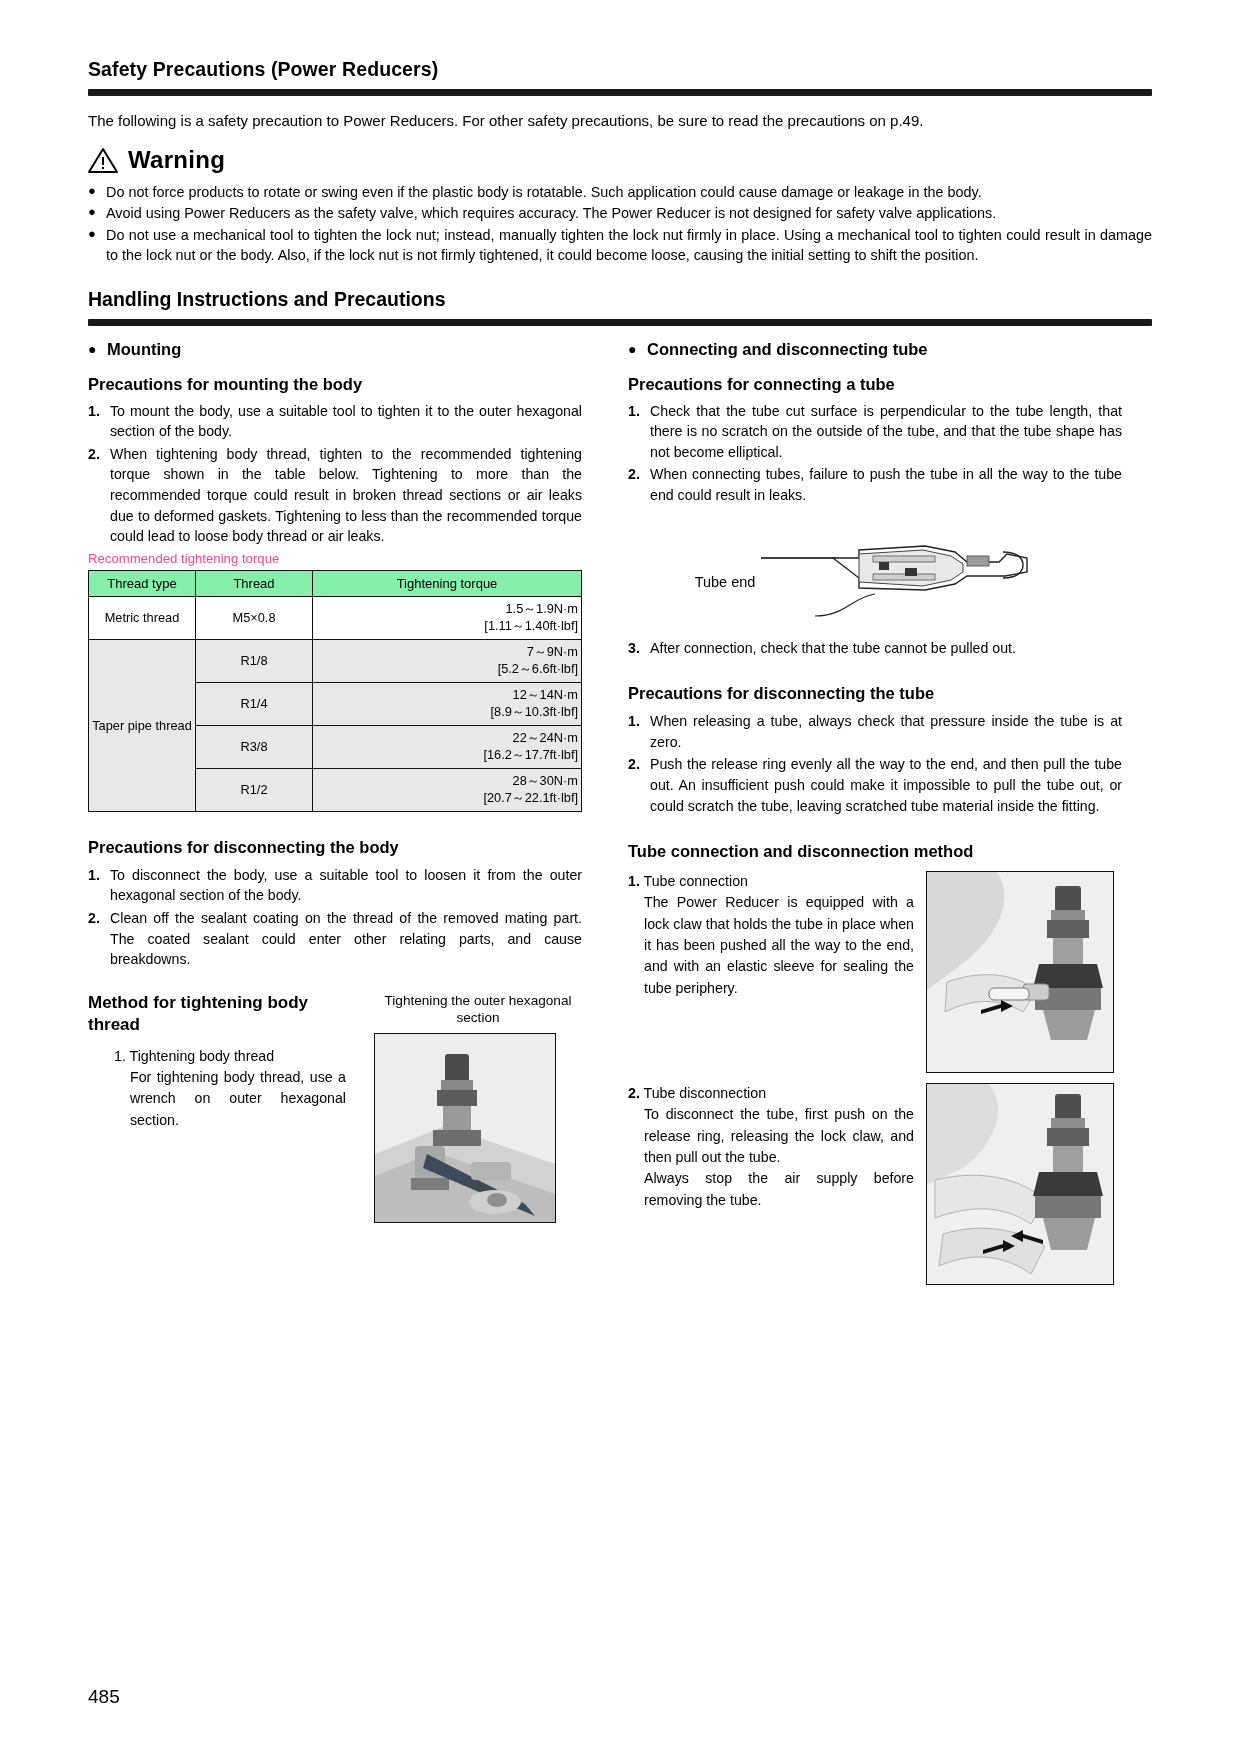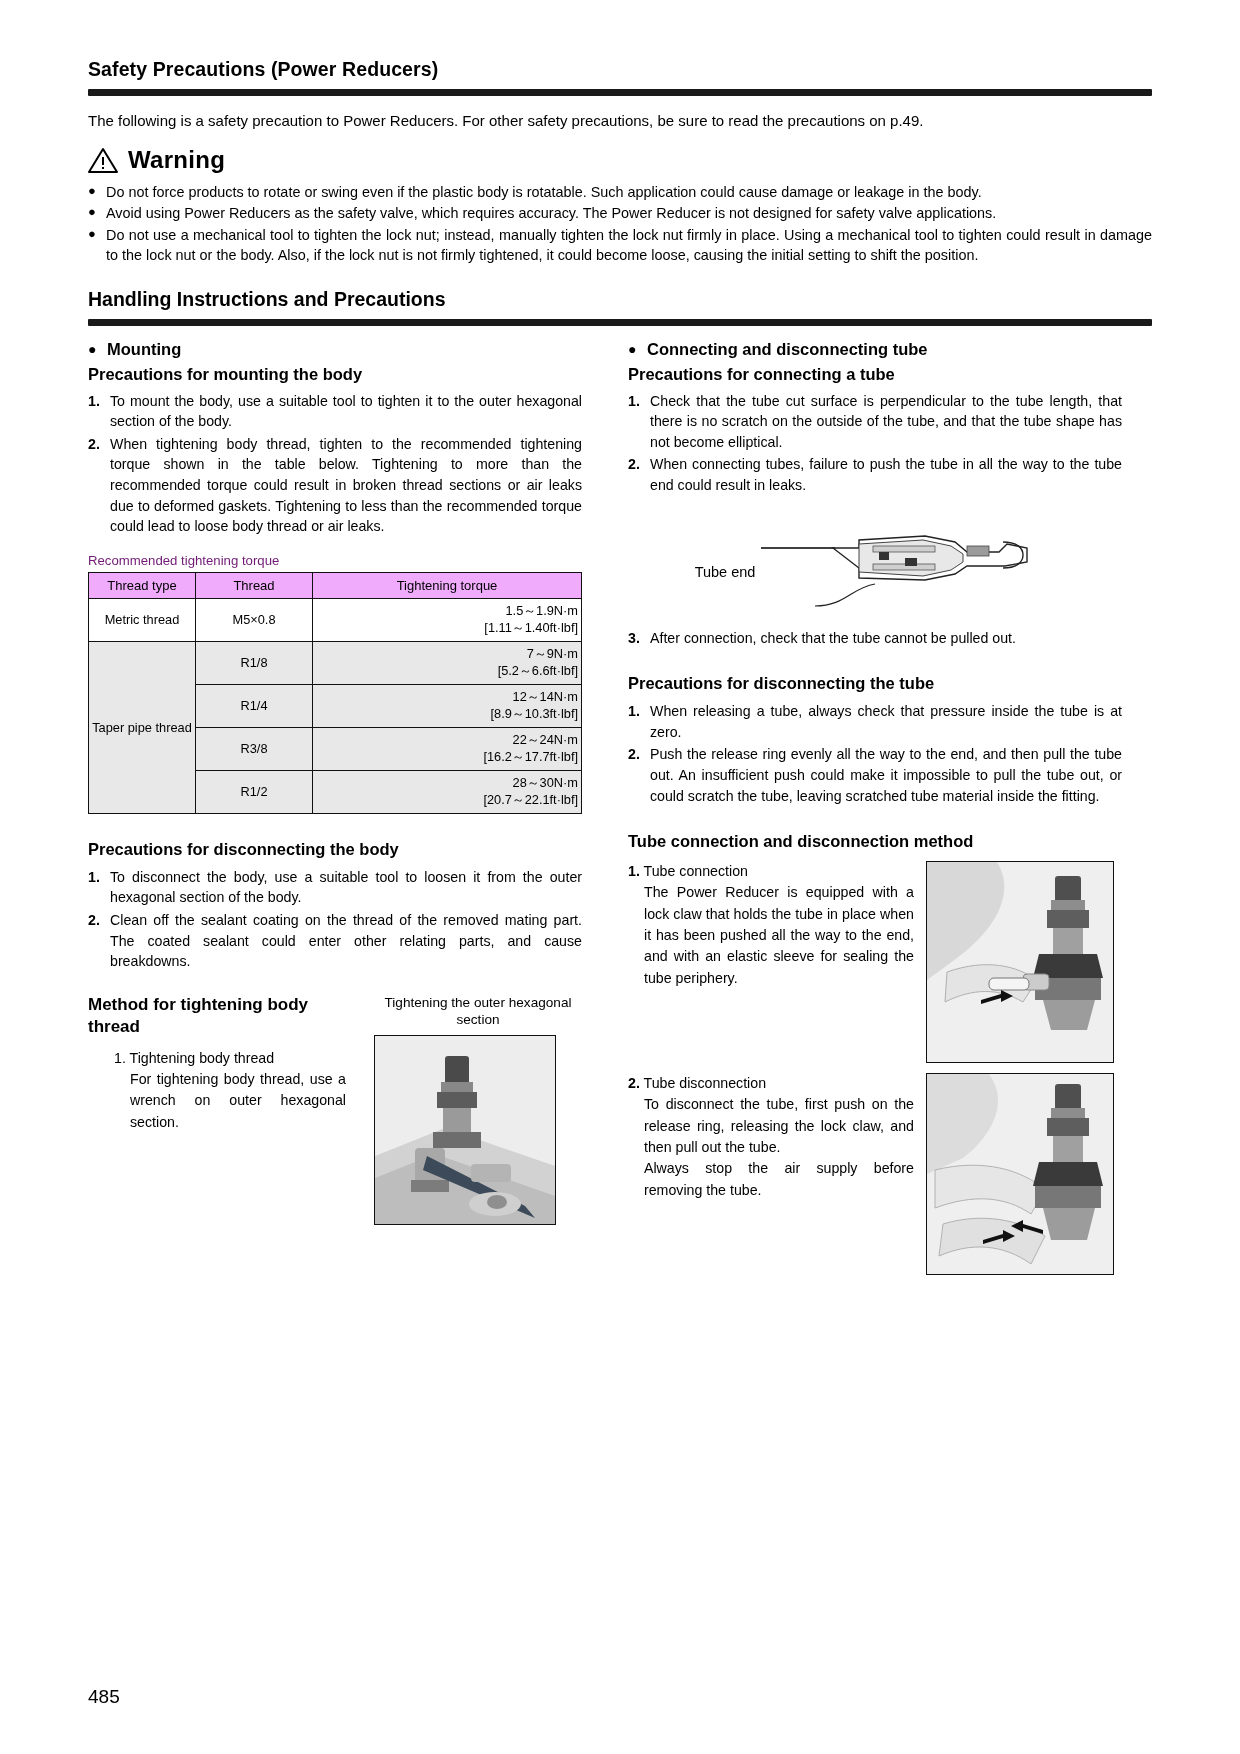--- a/index.html
+++ b/index.html
@@ -101,21 +101,21 @@
   .col-head:before {
     content: "\25CF";
     position: absolute;
     left: 0;
     top: 1px;
     font-size: 14px;
   }
   .sub-head {
     font-size: 16.5px;
     font-weight: bold;
-    margin: 6px 0 7px 0;
+    margin: 16px 0 7px 0;
   }
   .sub-head-sp {
     font-size: 16.5px;
     font-weight: bold;
     margin: 26px 0 8px 0;
   }
   ol.numlist {
     list-style: none;
     margin: 0;
     padding: 0;
@@ -129,36 +129,36 @@
     margin-bottom: 2px;
   }
   ol.numlist li .num {
     position: absolute;
     left: 0;
     top: 0;
     font-weight: bold;
   }
   .caption {
     font-size: 13.2px;
-    color: #701a75;
-    margin: 16px 0 4px 0;
+    color: #ec4899;
+    margin: 4px 0 4px 0;
   }
   table.torque {
     border-collapse: collapse;
     width: 494px;
     font-size: 12.8px;
   }
   table.torque th, table.torque td {
     border: 1px solid #111;
     text-align: center;
     vertical-align: middle;
     padding: 4px 3px;
   }
   table.torque th {
-    background: #f0abfc;
+    background: #86efac;
     font-weight: normal;
     font-size: 13px;
     padding: 5px 3px;
   }
   table.torque td.shaded {
     background: #e8e8e8;
   }
   .tq-line2 { display: block; text-align: right; }
   .thread-col { width: 110px; }
   .type-col { width: 100px; }

